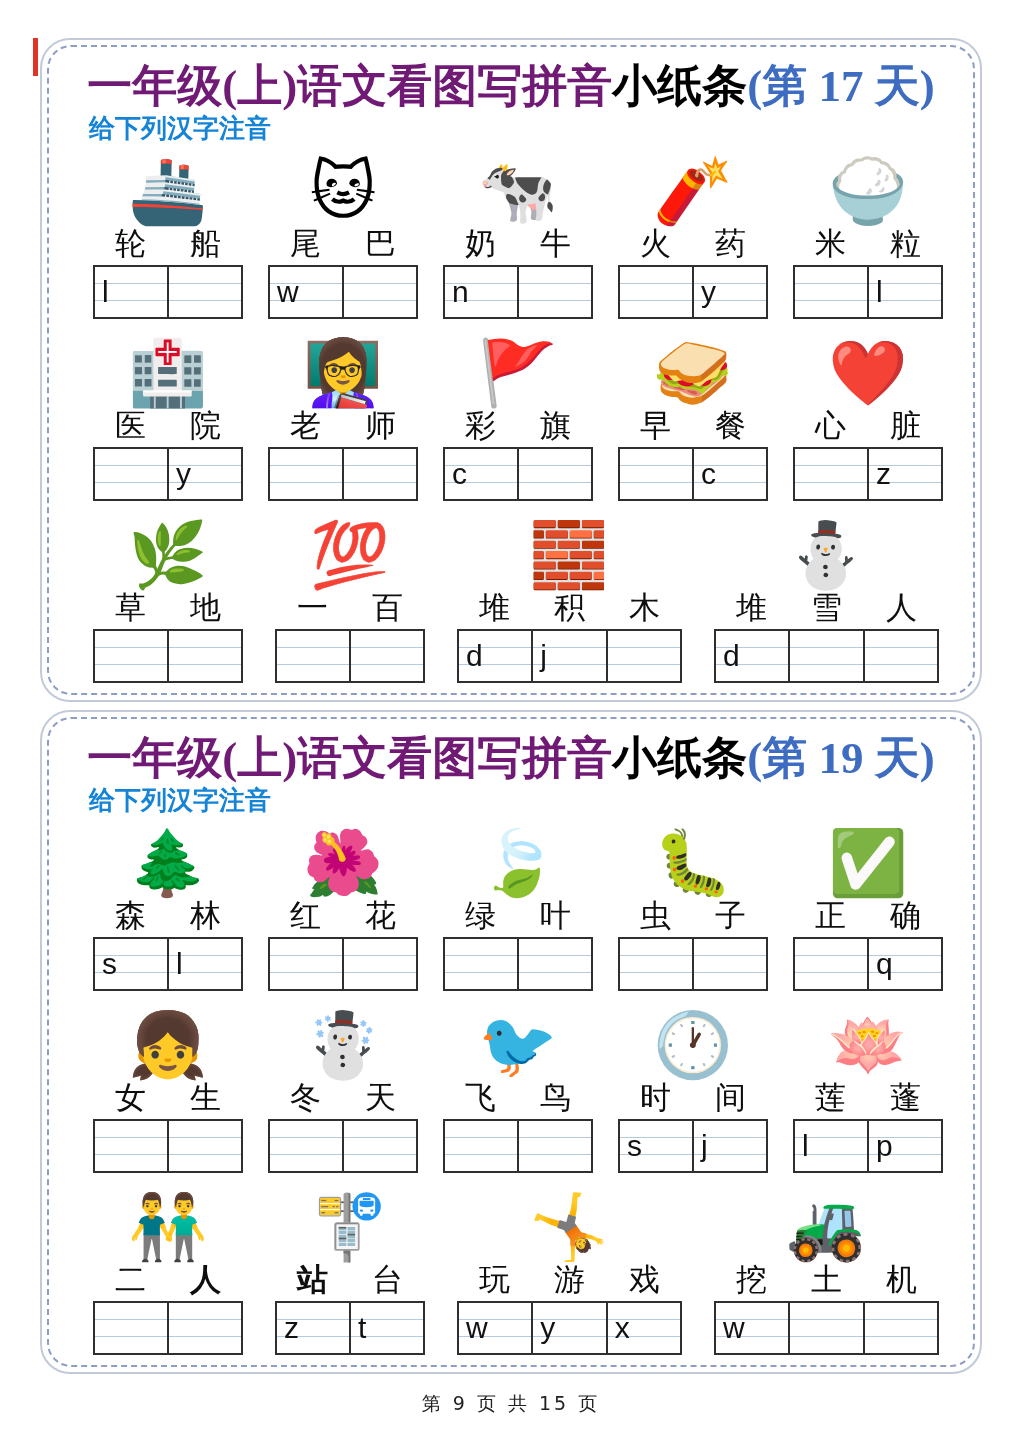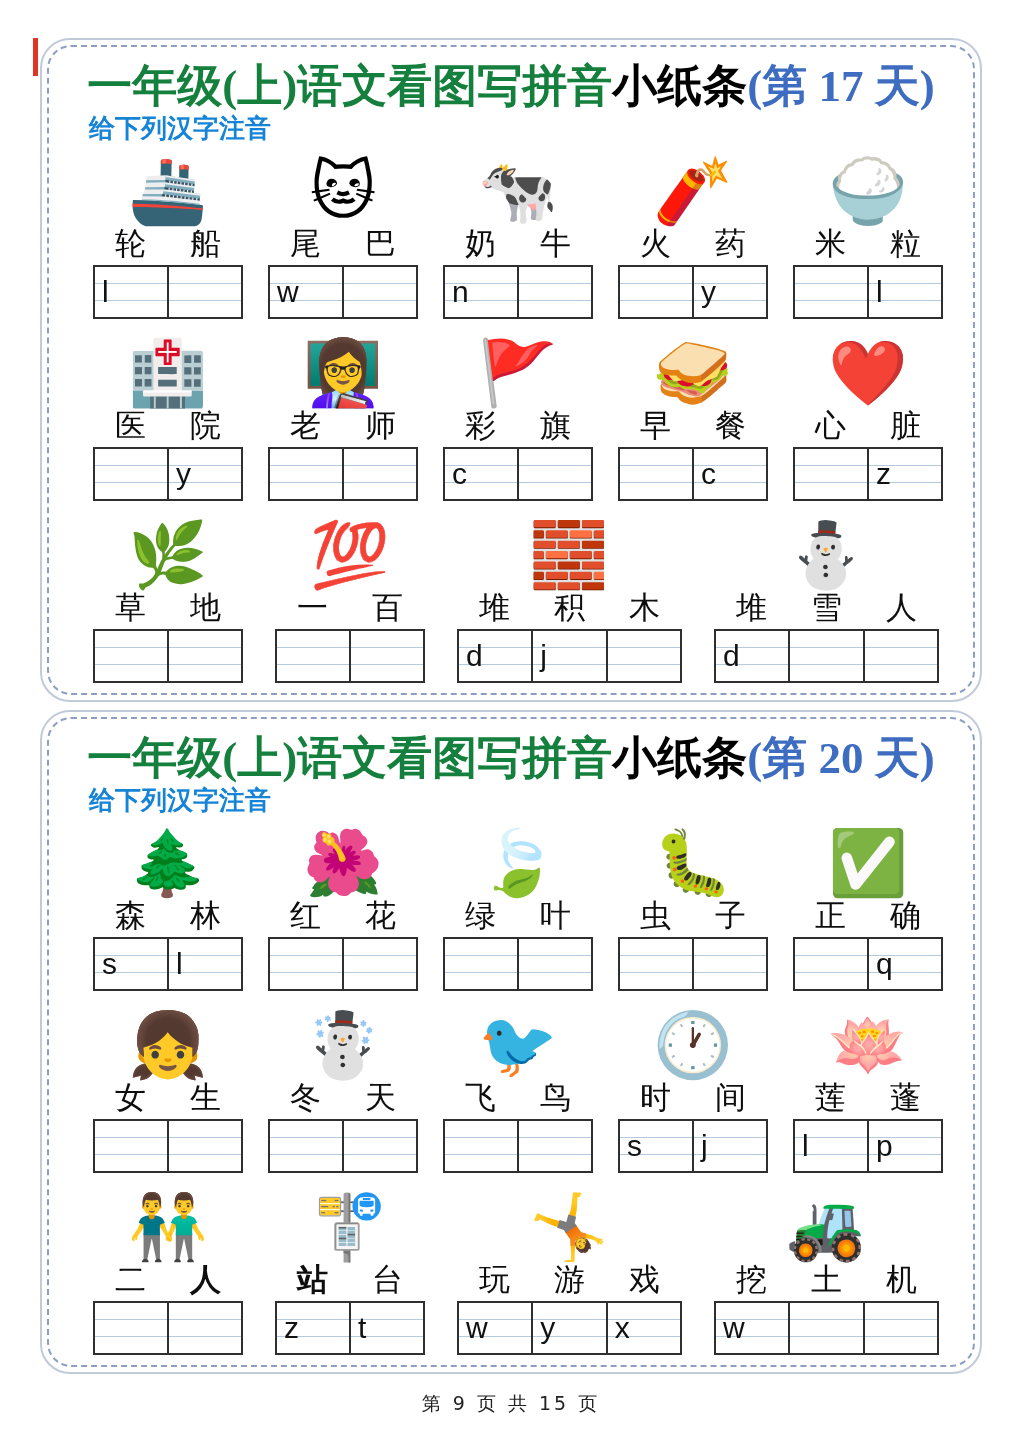--- a/index.html
+++ b/index.html
@@ -15,21 +15,21 @@
   .panel-outer.p1{top:38px;}
   .panel-outer.p2{top:710px;}
   .panel-inner{
     height:100%;box-sizing:border-box;border:2px dashed #8e9ec2;border-radius:24px;
     padding:10px 0 0 0;overflow:hidden;
   }
   .panel-title{
     text-align:center;font-family:"Liberation Serif","DejaVu Serif",serif;
     font-weight:bold;font-size:45px;line-height:58px;white-space:nowrap;
   }
-  .t-main{color:#15803d;}
+  .t-main{color:#701a75;}
   .t-red{color:#000000;}
   .t-blue{color:#3d6cc0;text-align:right;}
   .panel-subtitle{
     margin:0 0 2px 40px;font-size:26px;line-height:26px;font-weight:bold;color:#1583d6;
   }
   .rows{padding-left:44px;}
   .row{display:flex;margin-bottom:6px;}
   .row.cols5{gap:25px;}
   .row.cols4{gap:32px;}
   .card{display:flex;flex-direction:column;}
@@ -297,21 +297,21 @@
             </div>
           </div>
         </div>
       </div>
   </div>
 </div>
 
 <div class="panel-outer p2">
   <div class="panel-inner">
     <div class="panel-title">
-      <span class="t-main">一年级(上)语文看图写拼音</span><span class="t-red">小纸条</span><span class="t-blue">(第 20 天)</span>
+      <span class="t-main">一年级(上)语文看图写拼音</span><span class="t-red">小纸条</span><span class="t-blue">(第 19 天)</span>
     </div>
     <div class="panel-subtitle">给下列汉字注音</div>
     <div class="rows">
         <div class="row cols5">
           <div class="card w2">
             <div class="card-img">🌲</div>
             <div class="card-word">
               <span>森</span>
               <span>林</span>
             </div>

